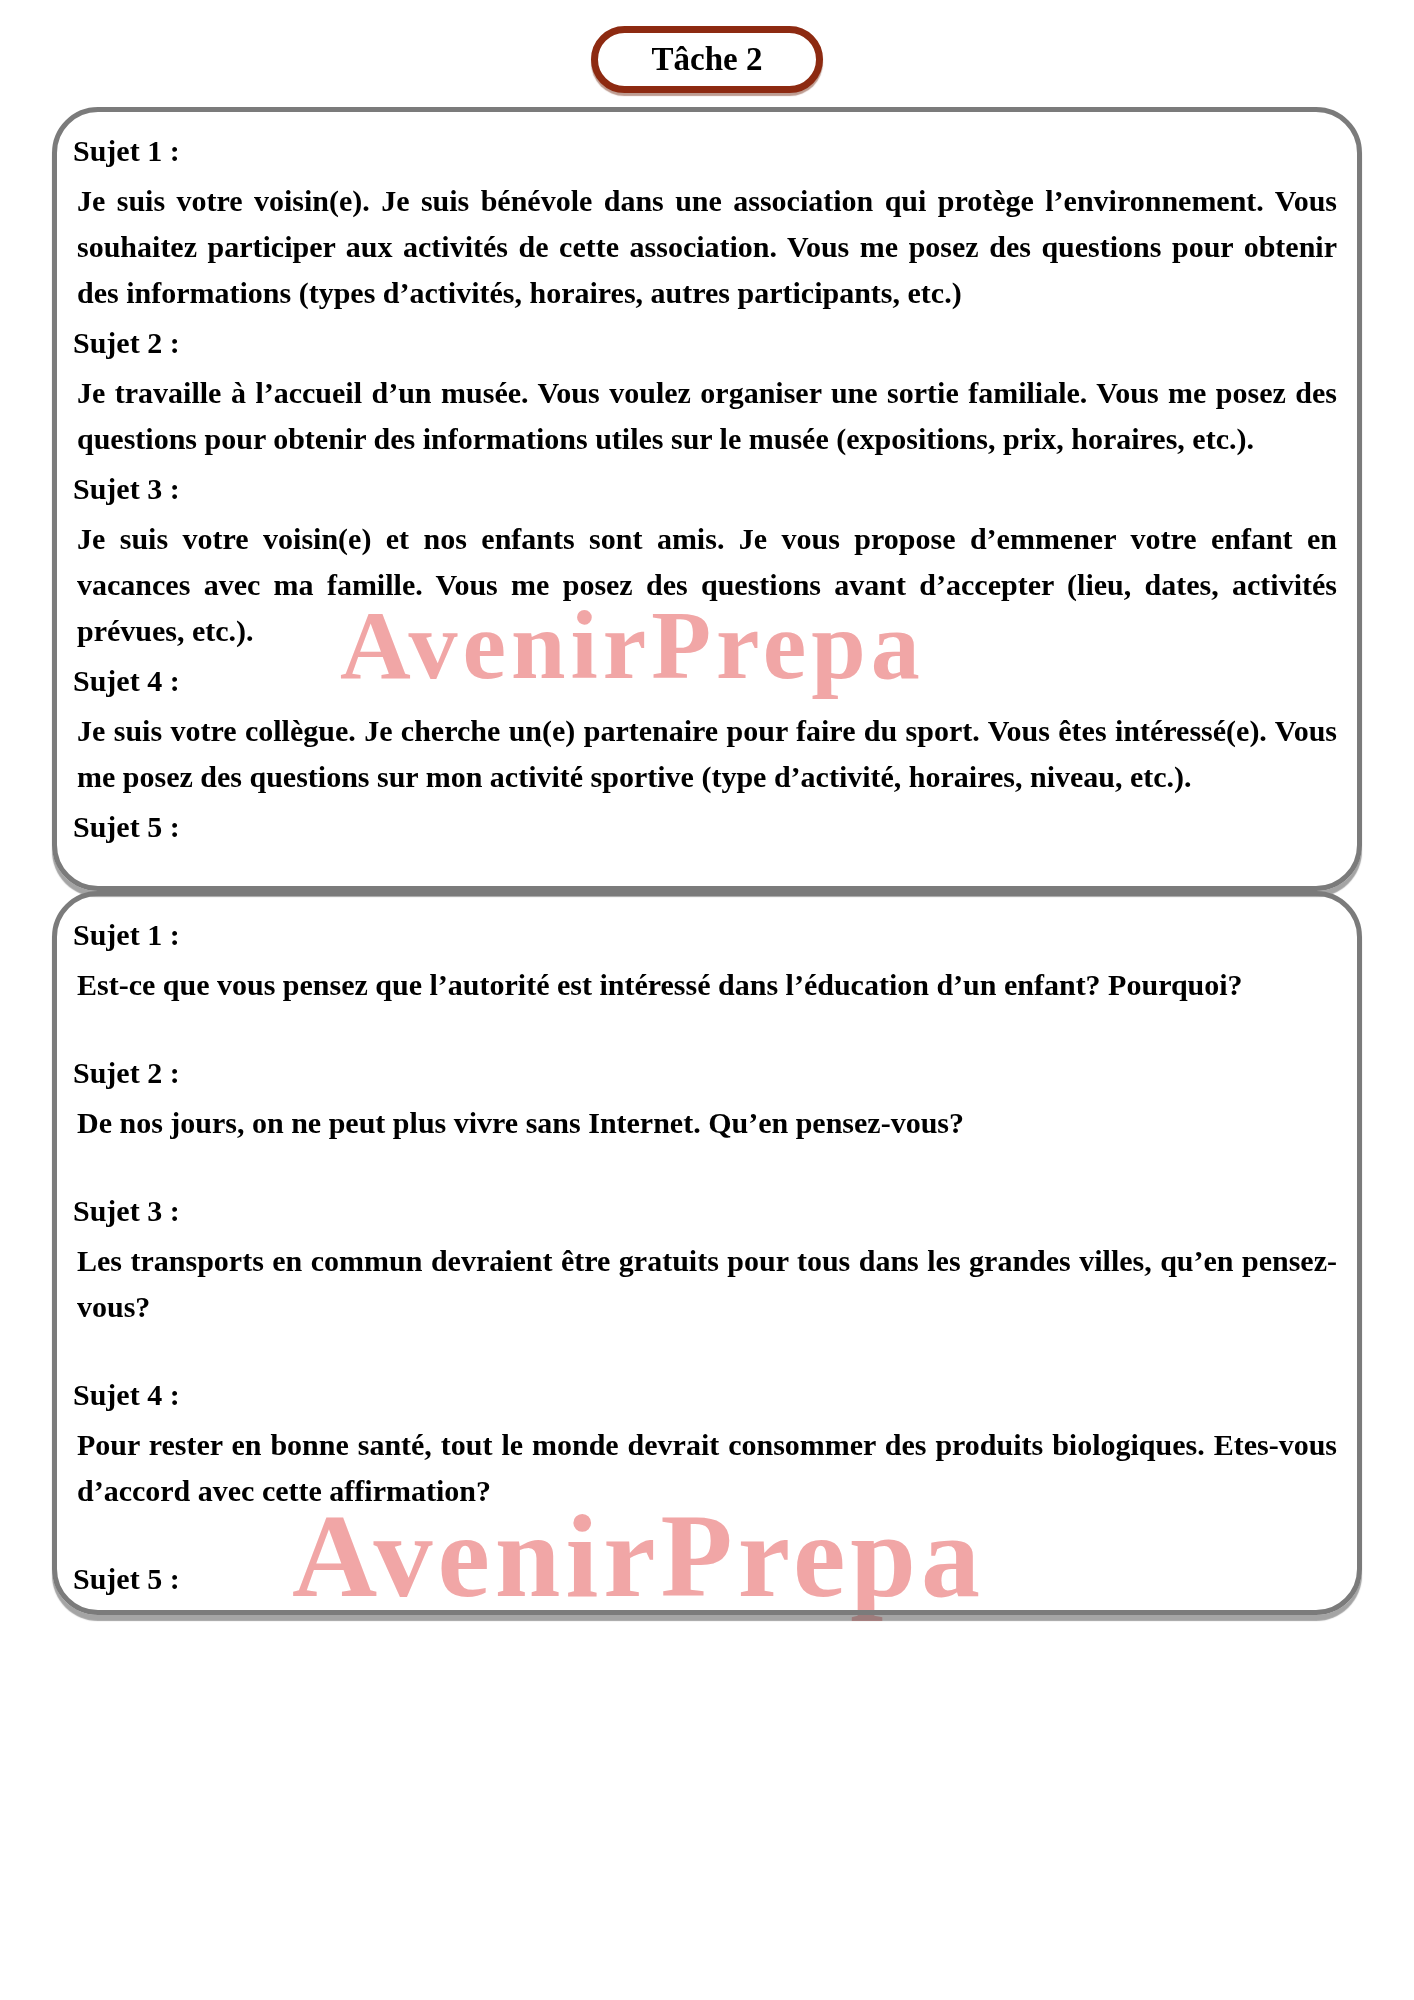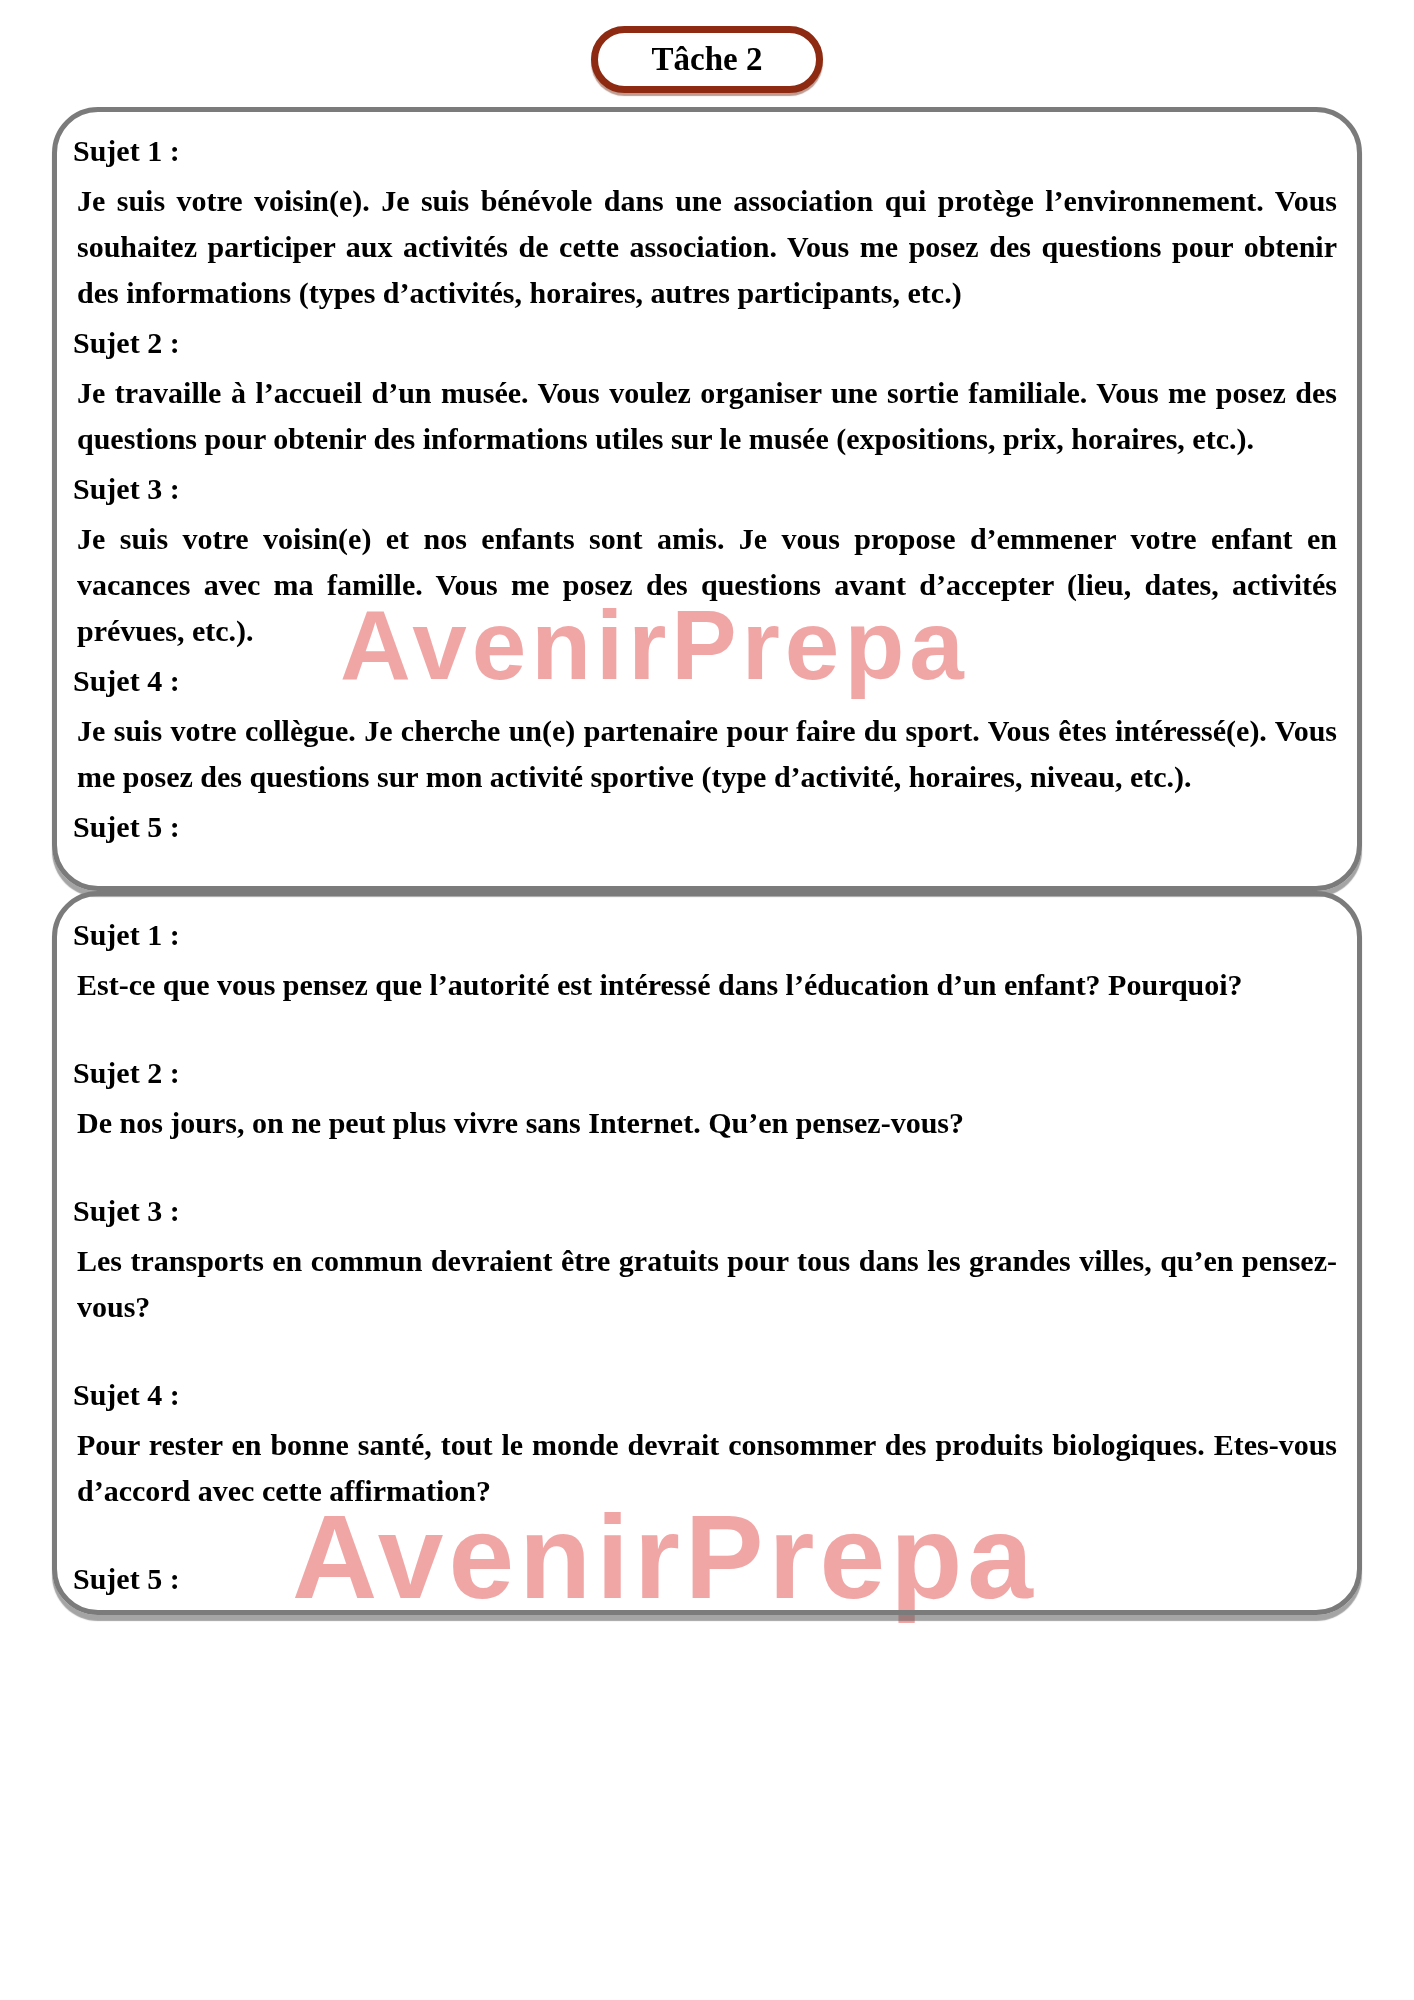--- a/index.html
+++ b/index.html
@@ -59,21 +59,21 @@
     font-size: 30px;
     font-weight: bold;
     line-height: 46px;
     margin: 4px;
     text-align: justify;
     text-align-last: left;
   }
   .watermark {
     position: absolute;
     z-index: -1;
-    font-family: Liberation Sans, sans-serif;
+    font-family: Liberation Serif, serif;
     font-weight: bold;
     line-height: 1;
     letter-spacing: 5px;
     opacity: 0.8;
     white-space: nowrap;
   }
   .watermark-1 { left: 340px; top: 596px; font-size: 98px; }
   .watermark-2 { left: 292px; top: 1498px; font-size: 118px; }
 </style>
 </head>

